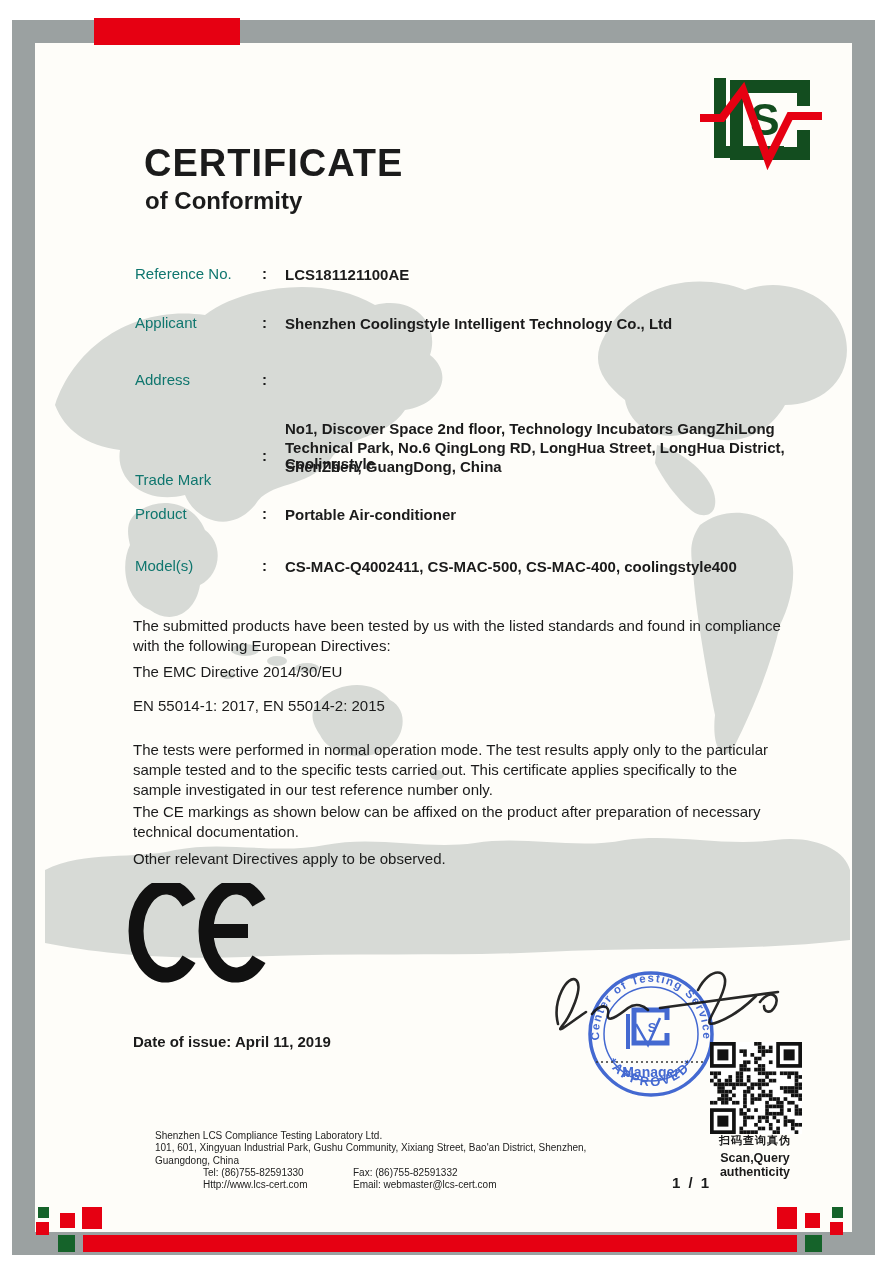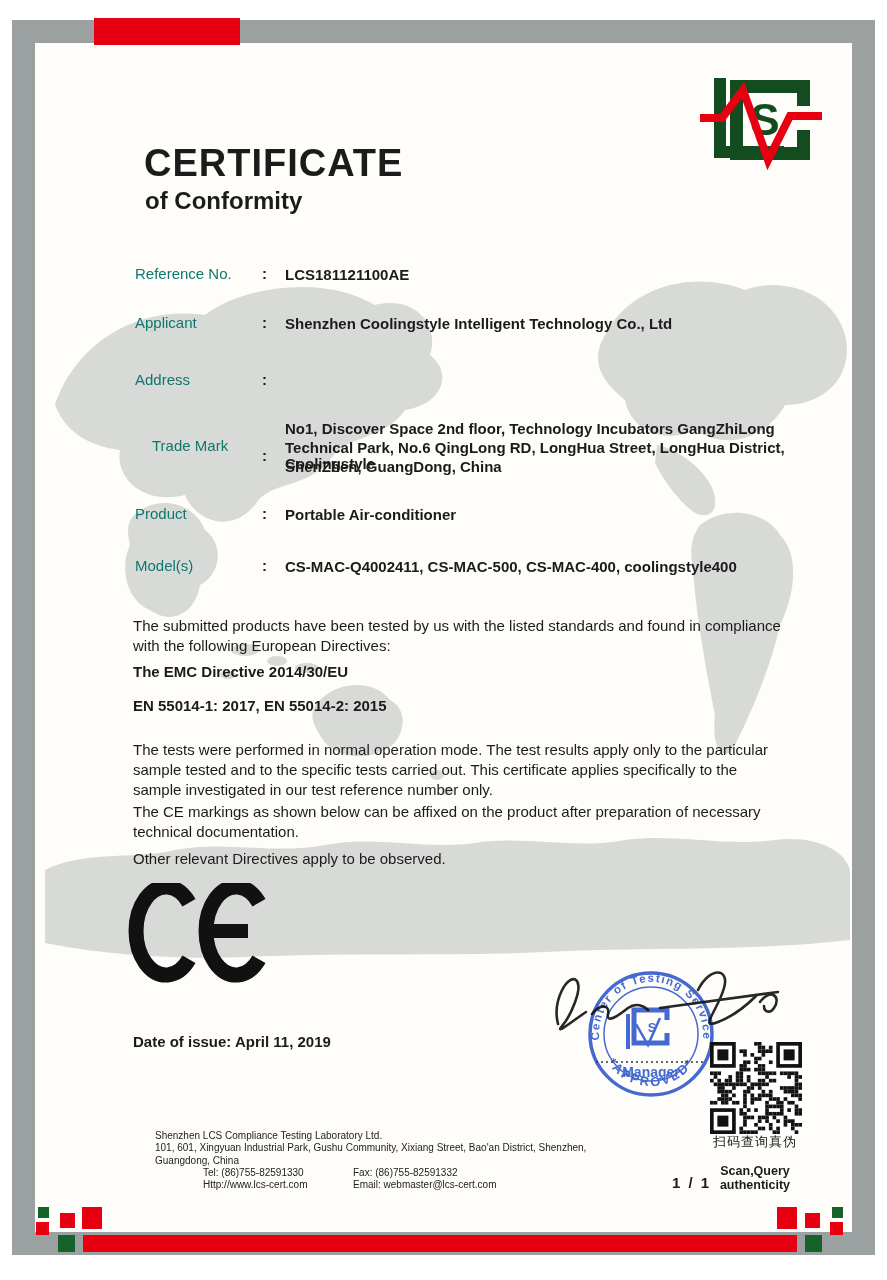--- a/index.html
+++ b/index.html
@@ -20,32 +20,32 @@
   .map { position:absolute; left:45px; top:255px; }
 
   .title { position:absolute; left:144px; top:142px; font-size:38px; font-weight:bold; color:#1b1b1b; letter-spacing:1px; }
   .subtitle { position:absolute; left:145px; top:187px; font-size:24px; font-weight:bold; color:#1b1b1b; }
 
   .row-label { position:absolute; left:135px; width:125px; font-size:15px; font-weight:normal; color:#0f766e; }
   .row-colon { position:absolute; left:262px; font-size:15px; font-weight:bold; color:#1b1b1b; }
   .row-value { position:absolute; left:285px; width:500px; font-size:15px; font-weight:bold; color:#1b1b1b; line-height:19px; }
 
   .para { position:absolute; left:133px; width:655px; font-size:15px; color:#1b1b1b; line-height:20px; }
-  .para.bold { font-weight:bold; }
+  .para.bold { font-weight:normal; }
 
   .ce-svg { position:absolute; left:128px; top:883px; }
   .date-issue { position:absolute; left:133px; top:1033px; font-size:15px; font-weight:bold; color:#1b1b1b; }
 
   .stamp-svg { position:absolute; left:586px; top:969px; opacity:.88; }
   .sig-svg { position:absolute; left:548px; top:962px; }
 
   .qr-wrap { position:absolute; left:710px; top:1042px; width:92px; height:92px; background:#ffffff; }
   .qr-caption { position:absolute; left:688px; top:1133px; width:134px; text-align:center; color:#1b1b1b; }
-  .qr-caption .zh { font-size:13px; font-weight:normal; letter-spacing:1px; }
-  .qr-caption .en { font-size:12.5px; font-weight:bold; margin-top:13px; }
+  .qr-caption .zh { font-size:11px; font-weight:bold; letter-spacing:1px; }
+  .qr-caption .en { font-size:12.5px; font-weight:bold; margin-top:3px; }
 
   .footer { position:absolute; left:155px; top:1130px; width:540px; font-size:10px; color:#222; line-height:12.3px; }
   .footer div { margin-bottom:0; }
   .footer .cols { display:flex;margin-left:48px; }
   .footer .cols span:first-child { width:150px; display:inline-block; }
   .page-num { position:absolute; left:672px; top:1174px; font-size:15px; font-weight:bold; color:#1b1b1b; letter-spacing:2px; }
 
   .logo-svg { position:absolute; left:698px; top:68px; }
 </style>
 </head>
@@ -107,21 +107,21 @@
   <div class="row-value" style="top:265px;">LCS181121100AE</div>
 
   <div class="row-label" style="top:314px;">Applicant</div>
   <div class="row-colon" style="top:314px;">:</div>
   <div class="row-value" style="top:314px;">Shenzhen Coolingstyle Intelligent Technology Co., Ltd</div>
 
   <div class="row-label" style="top:371px;">Address</div>
   <div class="row-colon" style="top:371px;">:</div>
   <div class="row-value" style="top:371px;margin-top:48px;">No1, Discover Space 2nd floor, Technology Incubators GangZhiLong Technical Park, No.6 QingLong RD, LongHua Street, LongHua District, ShenZhen, GuangDong, China</div>
 
-  <div class="row-label" style="top:437px;margin-left:17px;">Trade Mark</div>
+  <div class="row-label" style="top:471px;">Trade Mark</div>
   <div class="row-colon" style="top:447px;">:</div>
   <div class="row-value" style="top:454px;">Coolingstyle</div>
 
   <div class="row-label" style="top:505px;">Product</div>
   <div class="row-colon" style="top:505px;">:</div>
   <div class="row-value" style="top:505px;">Portable Air-conditioner</div>
 
   <div class="row-label" style="top:557px;">Model(s)</div>
   <div class="row-colon" style="top:557px;">:</div>
   <div class="row-value" style="top:557px;">CS-MAC-Q4002411, CS-MAC-500, CS-MAC-400, coolingstyle400</div>

